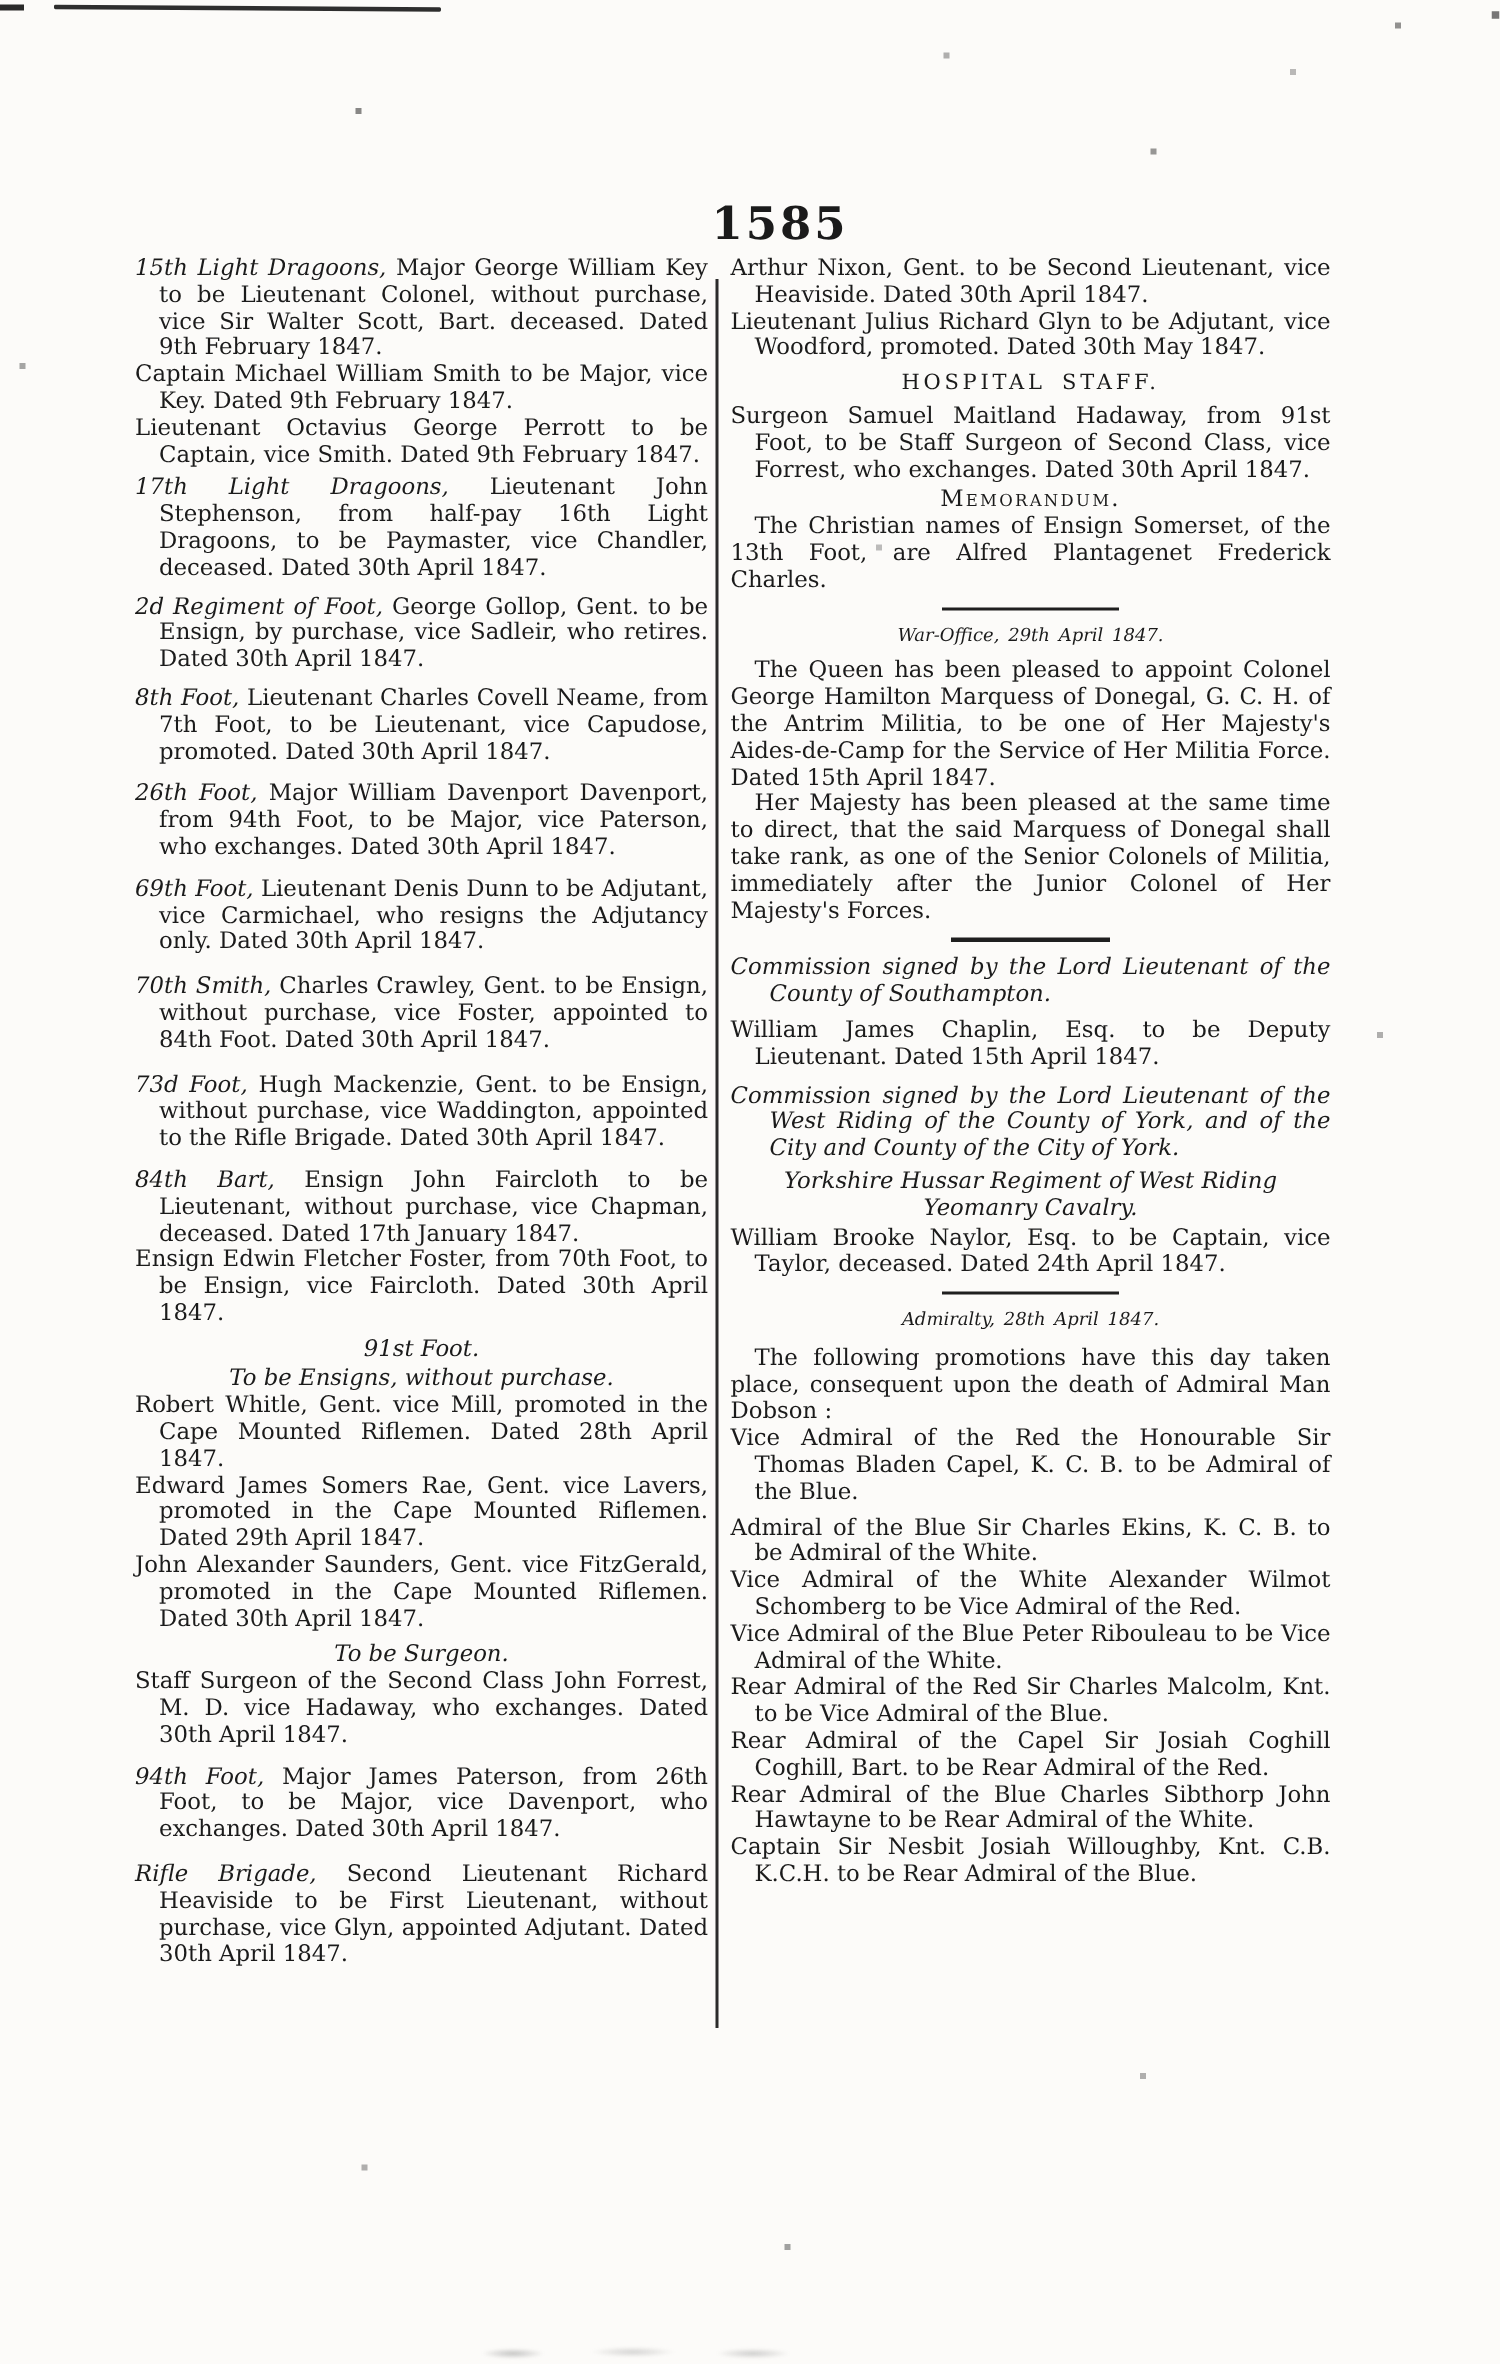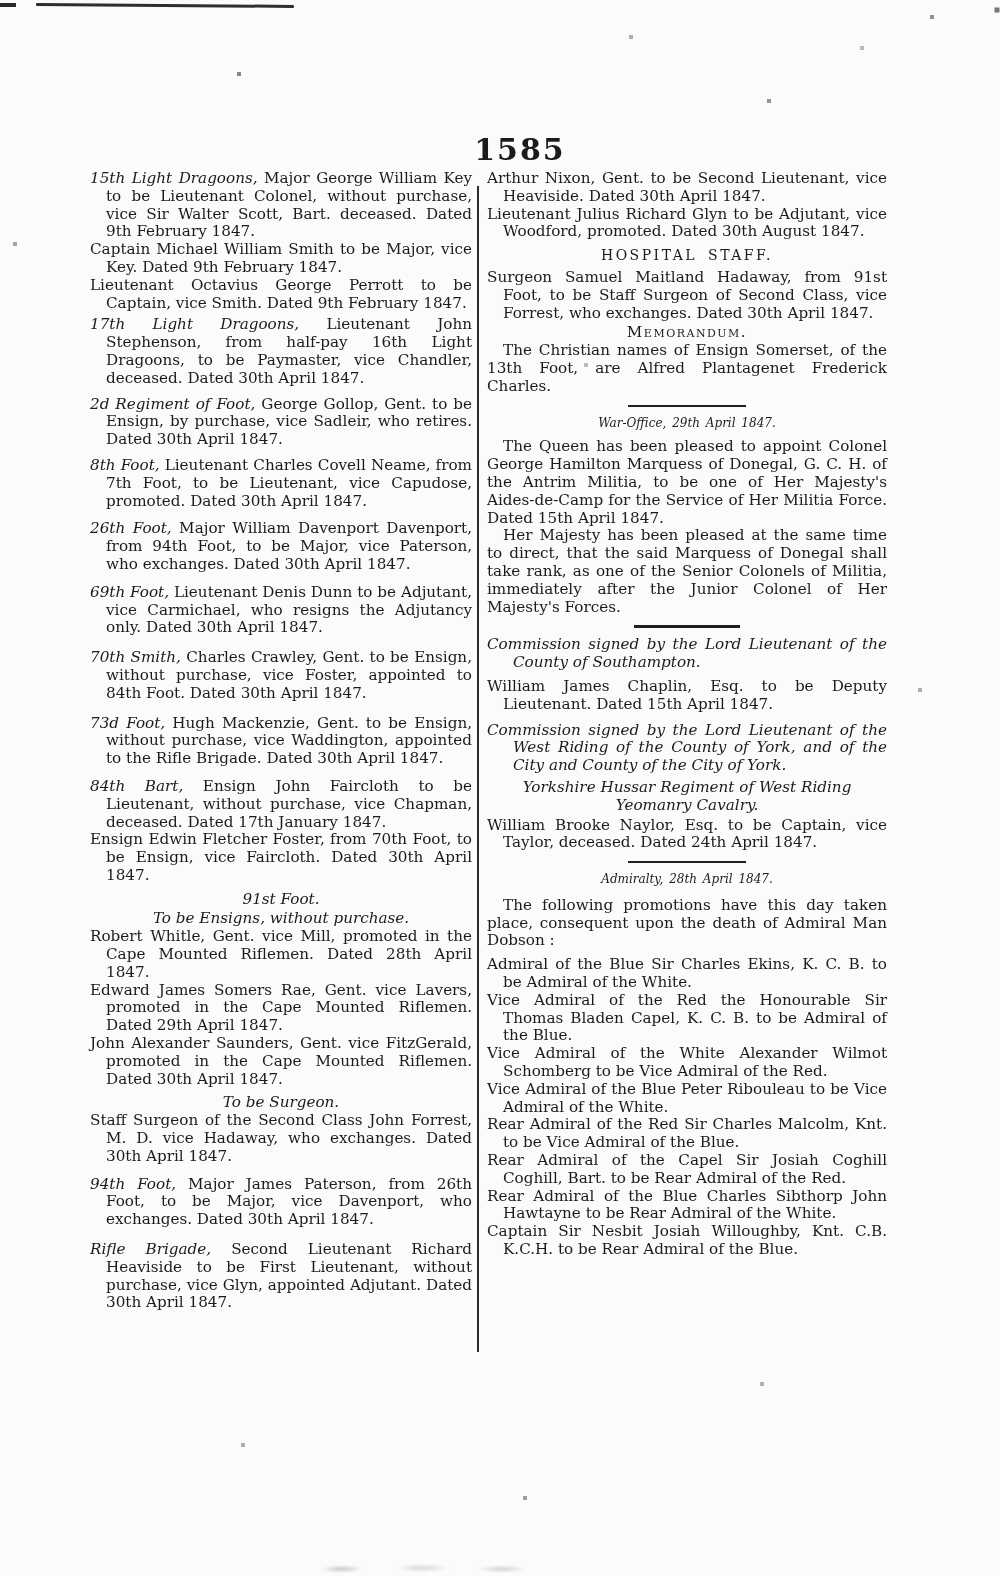--- a/index.html
+++ b/index.html
@@ -91,40 +91,40 @@
   <p class="entry">Edward James Somers Rae, Gent. vice Lavers, promoted in the Cape Mounted Riflemen. Dated 29th April 1847.</p>
   <p class="entry">John Alexander Saunders, Gent. vice FitzGerald, promoted in the Cape Mounted Riflemen. Dated 30th April 1847.</p>
   <p class="center-i mt6">To be Surgeon.</p>
   <p class="entry">Staff Surgeon of the Second Class John Forrest, M. D. vice Hadaway, who exchanges. Dated 30th April 1847.</p>
   <p class="entry mt10"><i class="lead">94th Foot,</i><span> Major James Paterson, from 26th Foot, to be Major, vice Davenport, who exchanges. Dated 30th April 1847.</span></p>
   <p class="entry mt12"><i class="lead">Rifle Brigade,</i><span> Second Lieutenant Richard Heaviside to be First Lieutenant, without purchase, vice Glyn, appointed Adjutant. Dated 30th April 1847.</span></p>
 </div>
 
 <div class="col col-right">
   <p class="entry">Arthur Nixon, Gent. to be Second Lieutenant, vice Heaviside. Dated 30th April 1847.</p>
-  <p class="entry">Lieutenant Julius Richard Glyn to be Adjutant, vice Woodford, promoted. Dated 30th August 1847.</p>
+  <p class="entry">Lieutenant Julius Richard Glyn to be Adjutant, vice Woodford, promoted. Dated 30th May 1847.</p>
   <p class="heading-caps mt6 mb4">HOSPITAL STAFF.</p>
   <p class="entry">Surgeon Samuel Maitland Hadaway, from 91st Foot, to be Staff Surgeon of Second Class, vice Forrest, who exchanges. Dated 30th April 1847.</p>
   <p class="smallcaps mt2">Memorandum.</p>
   <p class="para-ind">The Christian names of Ensign Somerset, of the 13th Foot, are Alfred Plantagenet Frederick Charles.</p>
   <hr class="rule">
   <p class="office-head mb6">War-Office, 29th April 1847.</p>
   <p class="para-ind mt6">The Queen has been pleased to appoint Colonel George Hamilton Marquess of Donegal, G. C. H. of the Antrim Militia, to be one of Her Majesty's Aides-de-Camp for the Service of Her Militia Force. Dated 15th April 1847.</p>
   <p class="para-ind">Her Majesty has been pleased at the same time to direct, that the said Marquess of Donegal shall take rank, as one of the Senior Colonels of Militia, immediately after the Junior Colonel of Her Majesty's Forces.</p>
   <hr class="rule rule-thick">
   <p class="italic-block">Commission signed by the Lord Lieutenant of the County of Southampton.</p>
   <p class="entry mt6">William James Chaplin, Esq. to be Deputy Lieutenant. Dated 15th April 1847.</p>
   <p class="italic-block mt8">Commission signed by the Lord Lieutenant of the West Riding of the County of York, and of the City and County of the City of York.</p>
   <p class="center-i mt4">Yorkshire Hussar Regiment of West Riding Yeomanry Cavalry.</p>
   <p class="entry mt2">William Brooke Naylor, Esq. to be Captain, vice Taylor, deceased. Dated 24th April 1847.</p>
   <hr class="rule">
   <p class="office-head">Admiralty, 28th April 1847.</p>
   <p class="para-ind mt8">The following promotions have this day taken place, consequent upon the death of Admiral Man Dobson :</p>
+  <p class="entry">Vice Admiral of the Red the Honourable Sir Thomas Bladen Capel, K. C. B. to be Admiral of the Blue.</p>
   <p class="entry mt6">Admiral of the Blue Sir Charles Ekins, K. C. B. to be Admiral of the White.</p>
-  <p class="entry">Vice Admiral of the Red the Honourable Sir Thomas Bladen Capel, K. C. B. to be Admiral of the Blue.</p>
   <p class="entry">Vice Admiral of the White Alexander Wilmot Schomberg to be Vice Admiral of the Red.</p>
   <p class="entry">Vice Admiral of the Blue Peter Ribouleau to be Vice Admiral of the White.</p>
   <p class="entry">Rear Admiral of the Red Sir Charles Malcolm, Knt. to be Vice Admiral of the Blue.</p>
   <p class="entry">Rear Admiral of the Capel Sir Josiah Coghill Coghill, Bart. to be Rear Admiral of the Red.</p>
   <p class="entry">Rear Admiral of the Blue Charles Sibthorp John Hawtayne to be Rear Admiral of the White.</p>
   <p class="entry">Captain Sir Nesbit Josiah Willoughby, Knt. C.B. K.C.H. to be Rear Admiral of the Blue.</p>
 </div>
 
 <div class="artifact-bottom"></div>
 

